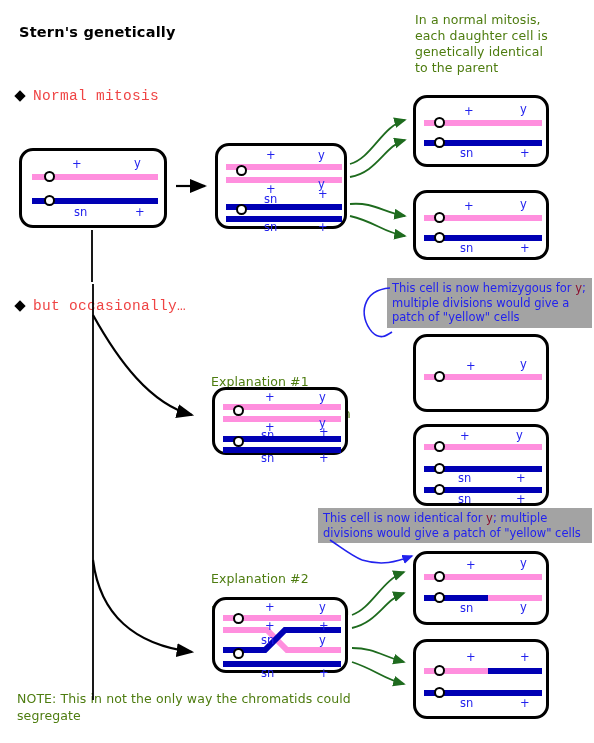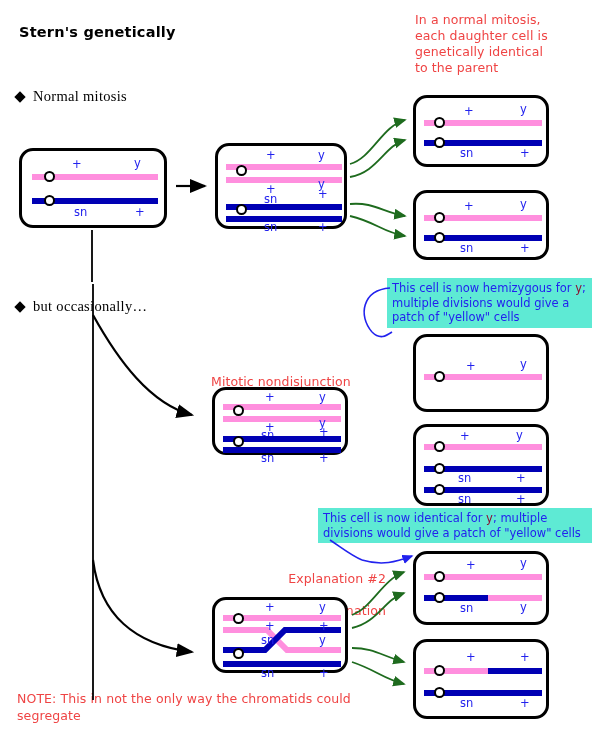--- a/index.html
+++ b/index.html
@@ -14,40 +14,40 @@
     left:19px;top:24px;
     font-family:"DejaVu Sans","Liberation Sans",sans-serif;
     font-weight:bold;font-size:14.5px;letter-spacing:.2px;color:#000;
   }
   .bullet-row{display:flex;align-items:center;gap:9px;}
   .diamond{
     width:8px;height:8px;background:#000;
     transform:rotate(45deg);flex:0 0 auto;
   }
   .bullet-text{
-    font-family:Liberation Serif, serif;
-    font-size:14.5px;color:#000000;letter-spacing:.3px;
+    font-family:Liberation Mono, monospace;
+    font-size:14.5px;color:#ef4444;letter-spacing:.3px;
   }
   #bullet-normal{left:16px;top:88px;}
   #bullet-occasional{left:16px;top:298px;}
 
   
   .hand{
     font-family:"DejaVu Sans","Liberation Sans",sans-serif;
-    color:#ef4444;font-size:12.5px;line-height:16px;letter-spacing:.1px;
+    color:#4d7c0f;font-size:12.5px;line-height:16px;letter-spacing:.1px;
     white-space:pre-line;
   }
   #note-top{left:415px;top:12px;width:175px;}
   #expl1-label{left:211px;top:358px;width:175px;}
-  #expl2-label{left:211px;top:555px;width:175px;text-align:right;}
+  #expl2-label{left:211px;top:555px;width:175px;}
   #note-bottom{left:17px;top:690px;width:400px;font-size:12.5px;line-height:17px;}
 
   
   .yellow{
-    background:#5eead4;color:#2222EE;
+    background:#a3a3a3;color:#2222EE;
     font-family:"DejaVu Sans","Liberation Sans",sans-serif;
     font-size:11.5px;line-height:14.5px;padding:3px 4px 3px 5px;
     white-space:normal;
   }
   .yellow .gene{color:#8B1030;}
   #callout-1{left:387px;top:278px;width:196px;}
   #callout-2{left:318px;top:508px;width:265px;}
 
   
   .cell{
@@ -83,20 +83,21 @@
   <span class="diamond"></span>
   <span class="bullet-text">but occasionally…</span>
 </div>
 
 <div class="abs hand" id="note-top">In a normal mitosis,
 each daughter cell is
 genetically identical
 to the parent</div>
 
 <div class="abs hand" id="expl1-label">
+  <div>Explanation #1</div>
   <div>Mitotic nondisjunction</div>
 </div>
 
 <div class="abs hand" id="expl2-label">
   <div>Explanation #2</div>
   <div>Mitotic recombination</div>
 </div>
 
 <div class="abs hand" id="note-bottom">NOTE:  This in not the only way the chromatids could segregate</div>
 

